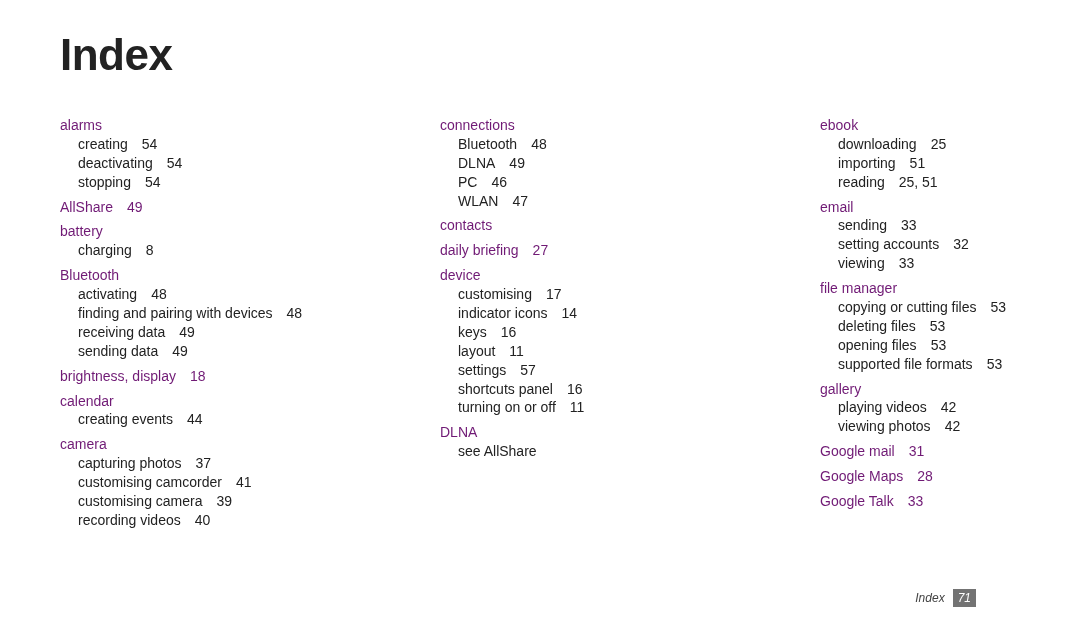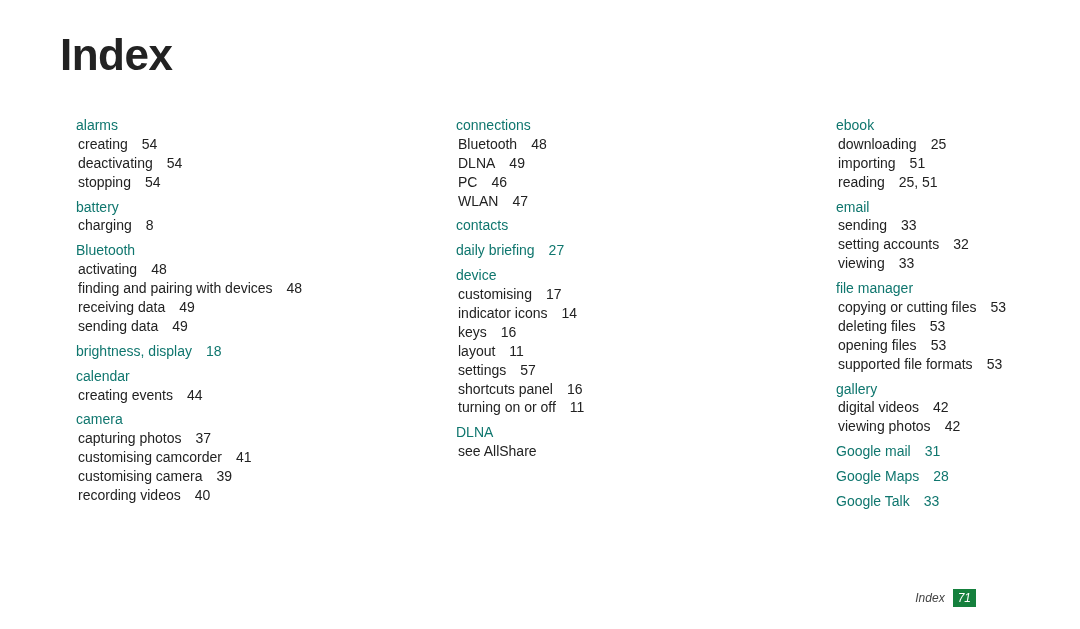--- a/index.html
+++ b/index.html
@@ -28,23 +28,22 @@
   .columns {
     display: flex;
     column-gap: 80px;
   }
   .col {
     flex: 0 0 300px;
     font-size: 14px;
     line-height: 1.35;
   }
   .term {
-    color: #0f766e;
+    color: #701a75;
     margin-top: 6px;
-    margin-left: 16px;
   }
   .term-first {
     margin-top: 0;
   }
   .sub {
     padding-left: 18px;
   }
   .page-label {
     margin-left: 14px;
   }
@@ -56,38 +55,39 @@
     align-items: center;
     font-size: 12px;
   }
   .footer-title {
     font-style: italic;
     color: #444;
     margin-right: 8px;
   }
   .footer-pg {
     display: inline-block;
-    background: #15803d;
+    background: #737373;
     color: #fff;
     padding: 2px 5px;
     font-style: italic;
   }
 </style>
 </head>
 <body>
 
 <div class="page">
   <h1 class="title">Index</h1>
 
   <div class="columns">
     <div class="col">
         <div class="term term-first"><span>alarms</span></div>
         <div class="sub"><span>creating</span><span class="page-label">54</span></div>
         <div class="sub"><span>deactivating</span><span class="page-label">54</span></div>
         <div class="sub"><span>stopping</span><span class="page-label">54</span></div>
+        <div class="term"><span>AllShare</span><span class="page-label">49</span></div>
         <div class="term"><span>battery</span></div>
         <div class="sub"><span>charging</span><span class="page-label">8</span></div>
         <div class="term"><span>Bluetooth</span></div>
         <div class="sub"><span>activating</span><span class="page-label">48</span></div>
         <div class="sub"><span>finding and pairing with devices</span><span class="page-label">48</span></div>
         <div class="sub"><span>receiving data</span><span class="page-label">49</span></div>
         <div class="sub"><span>sending data</span><span class="page-label">49</span></div>
         <div class="term"><span>brightness, display</span><span class="page-label">18</span></div>
         <div class="term"><span>calendar</span></div>
         <div class="sub"><span>creating events</span><span class="page-label">44</span></div>
@@ -124,21 +124,21 @@
         <div class="term"><span>email</span></div>
         <div class="sub"><span>sending</span><span class="page-label">33</span></div>
         <div class="sub"><span>setting accounts</span><span class="page-label">32</span></div>
         <div class="sub"><span>viewing</span><span class="page-label">33</span></div>
         <div class="term"><span>file manager</span></div>
         <div class="sub"><span>copying or cutting files</span><span class="page-label">53</span></div>
         <div class="sub"><span>deleting files</span><span class="page-label">53</span></div>
         <div class="sub"><span>opening files</span><span class="page-label">53</span></div>
         <div class="sub"><span>supported file formats</span><span class="page-label">53</span></div>
         <div class="term"><span>gallery</span></div>
-        <div class="sub"><span>digital videos</span><span class="page-label">42</span></div>
+        <div class="sub"><span>playing videos</span><span class="page-label">42</span></div>
         <div class="sub"><span>viewing photos</span><span class="page-label">42</span></div>
         <div class="term"><span>Google mail</span><span class="page-label">31</span></div>
         <div class="term"><span>Google Maps</span><span class="page-label">28</span></div>
         <div class="term"><span>Google Talk</span><span class="page-label">33</span></div>
       </div>
   </div>
 
   <div class="footer">
     <span class="footer-title">Index</span>
     <span class="footer-pg">71</span>

